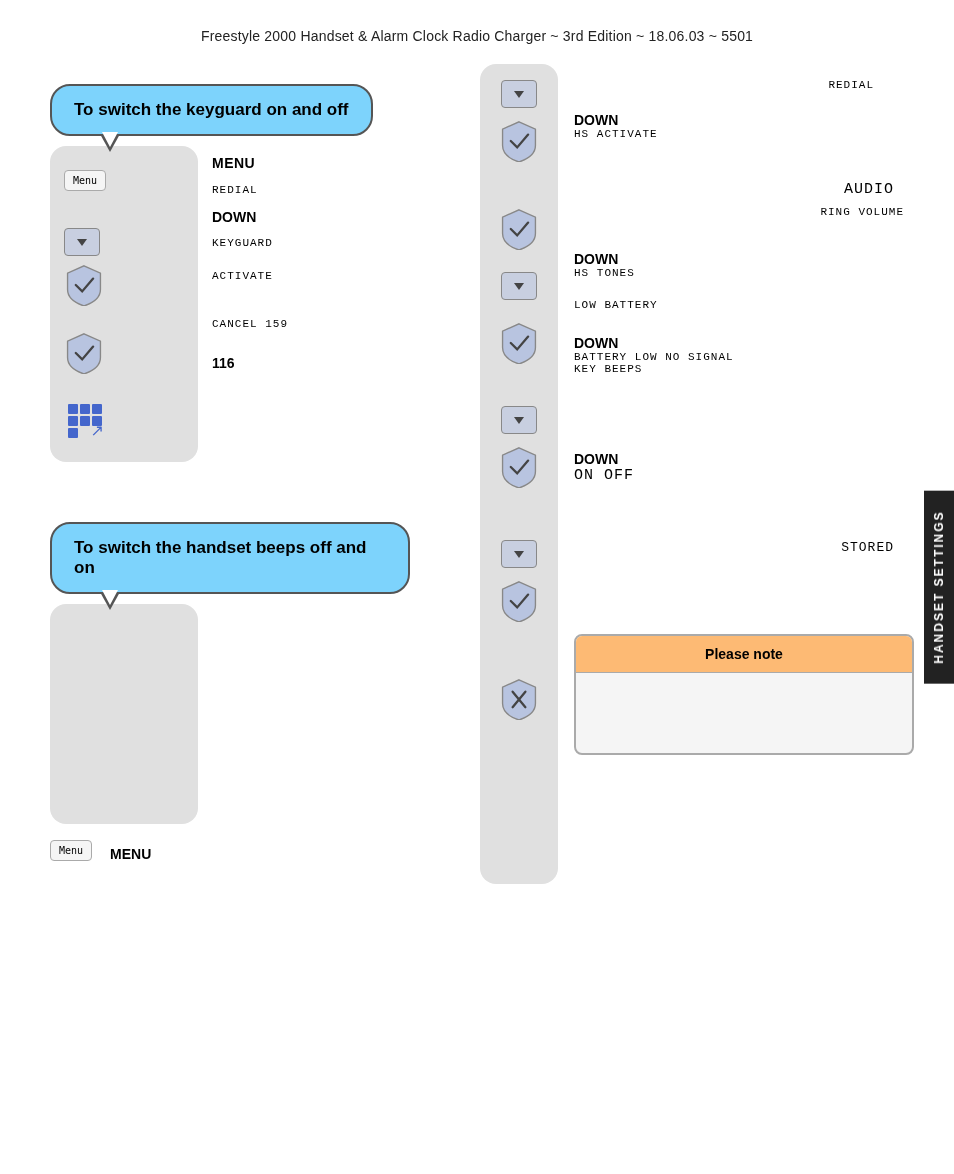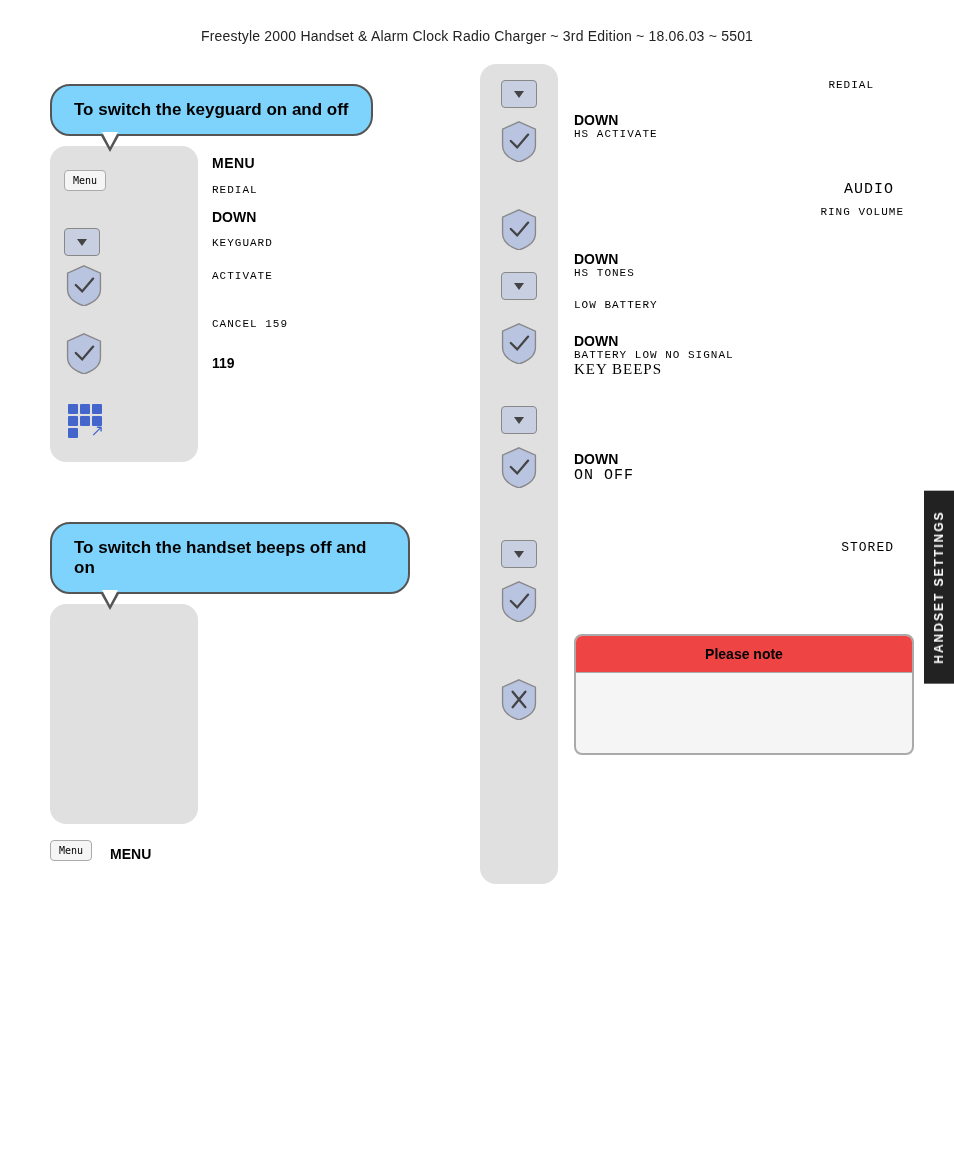--- a/index.html
+++ b/index.html
@@ -135,21 +135,21 @@
     
     .please-note-box {
       border: 2px solid #aaa;
       border-radius: 8px;
       background: #f5f5f5;
       margin-top: 20px;
       padding: 0;
       overflow: hidden;
     }
     .please-note-header {
-      background: #ef4444;
+      background: #fdba74;
       text-align: center;
       font-weight: bold;
       font-size: 14px;
       padding: 10px 0;
       border-bottom: 1px solid #aaa;
     }
     .please-note-body {
       min-height: 80px;
       padding: 16px;
     }
@@ -286,21 +286,21 @@
           <div style="height:18px; display:flex; align-items:center;">
             <span style="font-size:11px; font-family:'Courier New',monospace; letter-spacing:1px;">KEYGUARD</span>
           </div>
           <div style="height:48px; display:flex; align-items:center;">
             <span style="font-size:11px; font-family:'Courier New',monospace; letter-spacing:1px;">ACTIVATE</span>
           </div>
           <div style="height:48px; display:flex; align-items:center;">
             <span style="font-size:11px; font-family:'Courier New',monospace; letter-spacing:1px;">CANCEL 159</span>
           </div>
           <div style="height:30px; display:flex; align-items:center;">
-            <span style="font-size:14px; font-weight:bold;">119</span>
+            <span style="font-size:14px; font-weight:bold;">116</span>
           </div>
         </div>
       </div>
     </div>
 
     <div class="section-bottom" style="margin-top: 60px;">
       
       <div class="callout" style="max-width:360px;">
         <span>To switch the handset beeps off and on</span>
       </div>
@@ -428,21 +428,21 @@
           <span style="font-size:11px; font-family:'Courier New',monospace; letter-spacing:1px;">HS TONES</span>
         </div>
 
         <div style="height:30px; display:flex; align-items:center;">
           <span style="font-size:11px; font-family:'Courier New',monospace; letter-spacing:1px;">LOW  BATTERY</span>
         </div>
 
         <div style="height:70px; display:flex; flex-direction:column; justify-content:center;">
           <span style="font-size:14px; font-weight:bold;">DOWN</span>
           <span style="font-size:11px; font-family:'Courier New',monospace; letter-spacing:1px;">BATTERY LOW  NO SIGNAL</span>
-          <span style="font-size:15px; font-family:Liberation Serif, serif; letter-spacing:1px;">KEY BEEPS</span>
+          <span style="font-size:11px; font-family:Liberation Mono, monospace; letter-spacing:1px;">KEY BEEPS</span>
         </div>
 
         <div style="height:50px;"></div>
 
         <div style="height:54px; display:flex; flex-direction:column; justify-content:center;">
           <span style="font-size:14px; font-weight:bold;">DOWN</span>
           <span style="font-size:15px; font-family:'Courier New',monospace; letter-spacing:1px;">ON    OFF</span>
         </div>
 
         <div style="height:40px;"></div>

